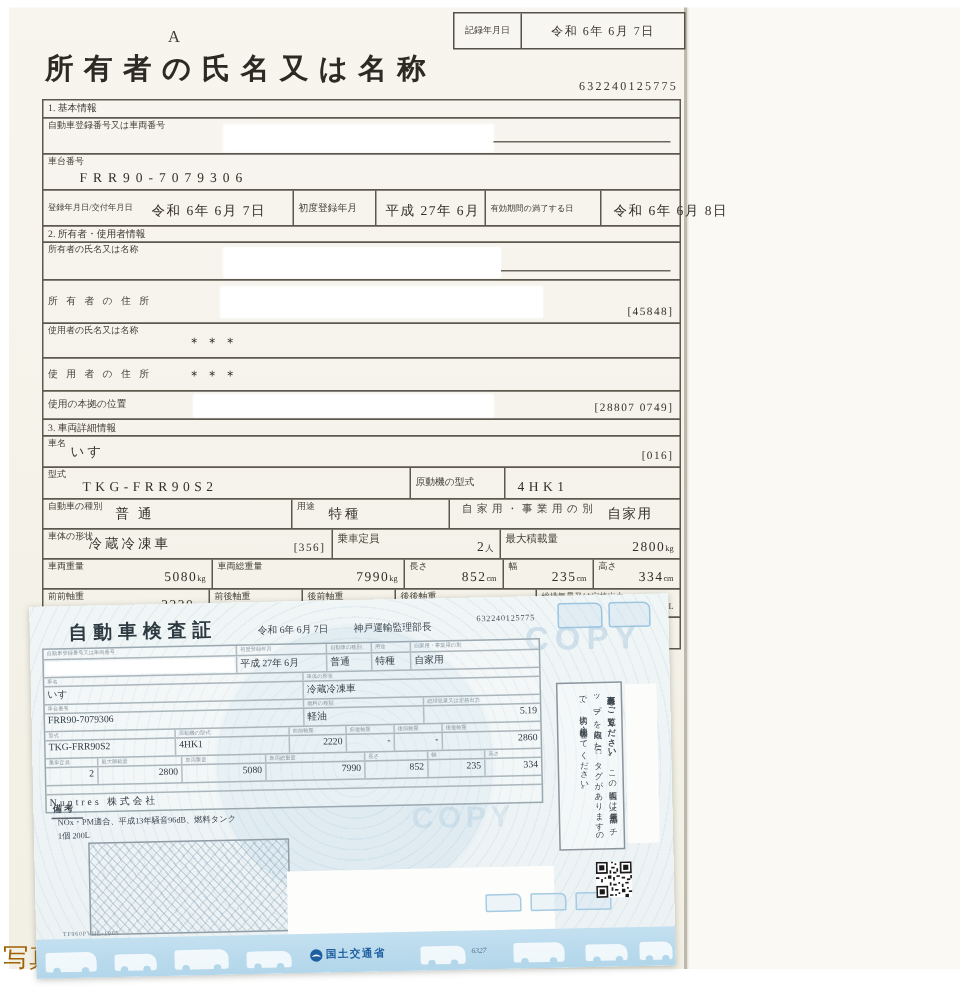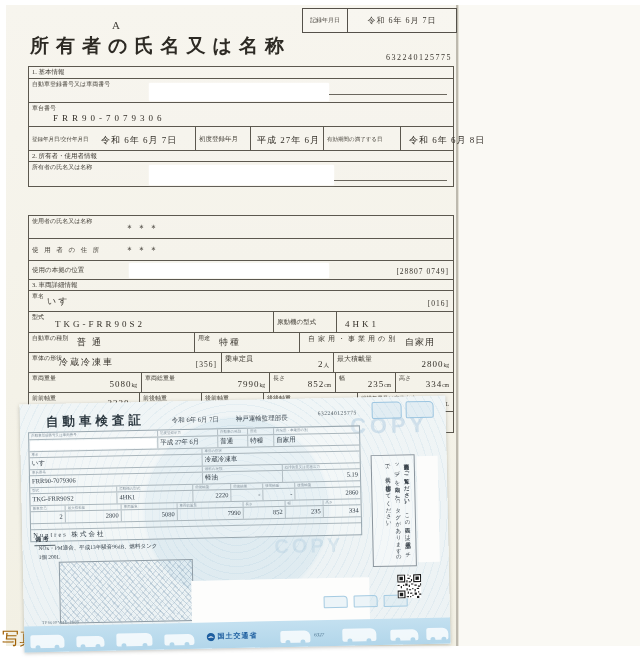--- a/index.html
+++ b/index.html
@@ -146,20 +146,27 @@
   <div class="mrow sech" style="top:150px;height:12px;">2. 所有者・使用者情報</div>
 
   <div class="mrow" style="top:161px;height:26px;">
     <div class="cell" style="flex:1;">
       <span class="fl">所有者の氏名又は名称</span>
       <div class="redact" style="left:120px;top:3px;width:185px;height:20px;"></div>
       <div class="uline" style="left:305px;right:6px;bottom:5px;"></div>
     </div>
   </div>
 
+  <div class="mrow" style="top:186px;height:30px;">
+    <div class="cell" style="flex:1;">
+      <span class="flc" style="letter-spacing:2px;">所 有 者 の 住 所</span>
+      <div class="redact" style="left:118px;top:4px;width:215px;height:21px;"></div>
+      <span class="code">[45848]</span>
+    </div>
+  </div>
 
   <div class="mrow" style="top:215px;height:24px;">
     <div class="cell" style="flex:1;">
       <span class="fl">使用者の氏名又は名称</span>
       <span class="fv" style="left:96px;letter-spacing:3px;">＊＊＊</span>
     </div>
   </div>
 
   <div class="mrow" style="top:238px;height:23px;">
     <div class="cell" style="flex:1;">

